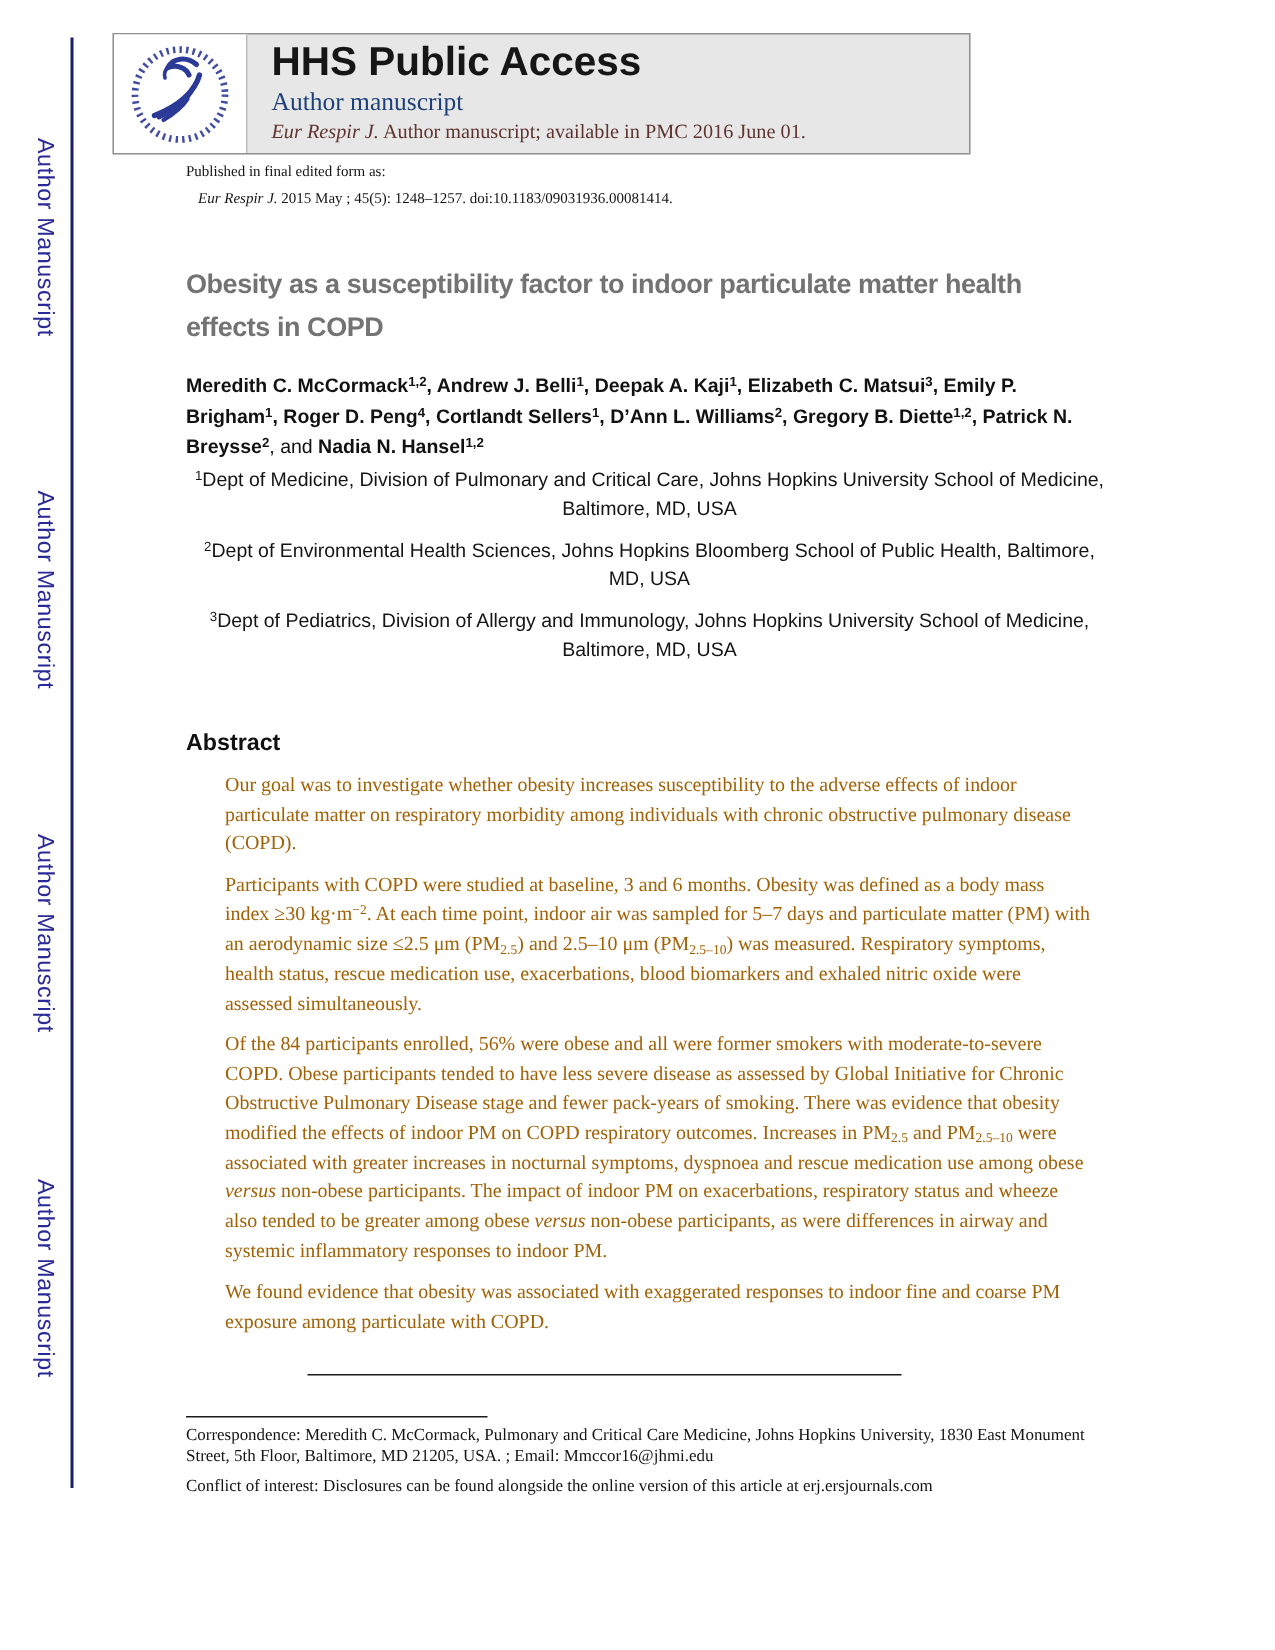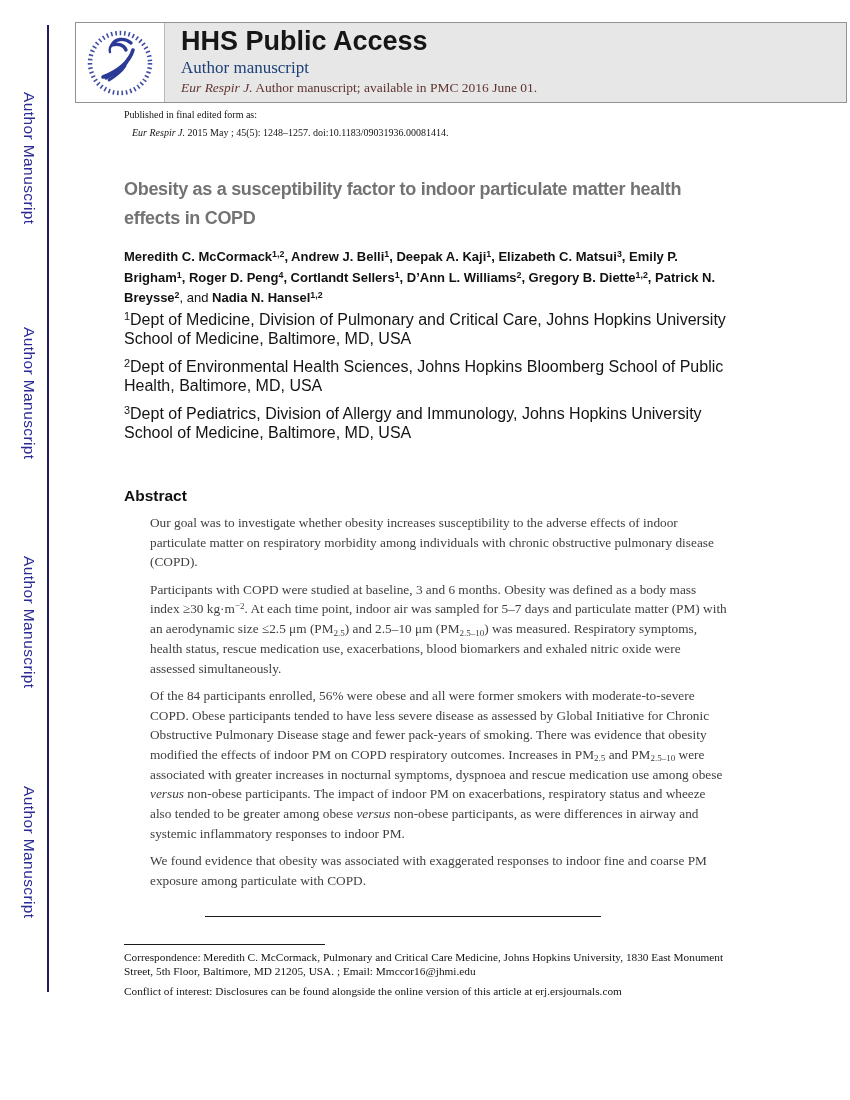--- a/index.html
+++ b/index.html
@@ -12,42 +12,42 @@
   sub{font-size:68%;line-height:0;vertical-align:baseline;position:relative;top:0.28em;}
 
   
   .side-line{position:absolute;left:47px;top:25px;width:2px;height:967px;background:#1c1c66;}
   .side-label{
     position:absolute;left:20px;writing-mode:vertical-rl;white-space:nowrap;
     font-family:"Liberation Sans",sans-serif;font-size:15.5px;color:#2a2a96;letter-spacing:0.4px;
   }
 
   
-  .header{position:absolute;left:75px;top:22px;width:772px;height:81px;background:#e7e7e7;border:1px solid #929292;box-sizing:border-box;}
+  .header{position:absolute;left:75px;top:22px;width:572px;height:81px;background:#e7e7e7;border:1px solid #929292;box-sizing:border-box;}
   .logo-box{position:absolute;left:0;top:0;width:88px;height:79px;background:#ffffff;border-right:1px solid #b9b9b9;display:flex;align-items:center;justify-content:center;}
   .header-text{position:absolute;left:105px;top:3px;}
   .hhs-title{font-family:"Liberation Sans",sans-serif;font-weight:bold;font-size:27px;line-height:30px;color:#161616;margin:0;}
   .hhs-sub{font-size:17px;line-height:19px;color:#1d4078;margin-top:2px;}
   .hhs-avail{font-size:13.5px;line-height:15px;color:#5f3430;margin-top:3px;}
 
   .pub{left:124px;top:107px;font-size:10px;line-height:16px;}
   .pub .cite{margin-left:8px;margin-top:2px;}
 
   .title{left:124px;top:175px;width:600px;font-family:"Liberation Sans",sans-serif;
     font-weight:bold;font-size:18px;line-height:28.5px;letter-spacing:-0.3px;color:#737373;}
 
   .authors{left:124px;top:247px;width:618px;font-family:"Liberation Sans",sans-serif;
     font-weight:bold;font-size:13px;line-height:20.5px;color:#111;}
   .authors .plain{font-weight:normal;}
 
-  .affils{left:124px;top:310px;width:618px;font-family:"Liberation Sans",sans-serif;font-size:16px;line-height:19px;color:#141414;}
+  .affils{left:124px;top:310px;width:618px;font-family:"Liberation Sans",sans-serif;font-size:13px;line-height:19px;color:#141414;text-align:center;}
   .affils p{margin:0 0 9px 0;}
 
   .abs-head{left:124px;top:487px;font-family:"Liberation Sans",sans-serif;font-weight:bold;font-size:15.5px;color:#111;}
-  .abs-body{left:150px;top:513px;width:578px;font-size:13.3px;line-height:19.7px;color:#404040;}
+  .abs-body{left:150px;top:513px;width:578px;font-size:13.3px;line-height:19.7px;color:#a16207;}
   .abs-body p{margin:0 0 7.6px 0;}
 
   .rule{position:absolute;background:#1a1a1a;height:1.4px;}
   .rule-center{left:205px;top:916px;width:396px;}
   .rule-foot{left:124px;top:944px;width:201px;}
 
   .footnotes{left:124px;top:951px;width:614px;font-size:11.3px;line-height:13.7px;color:#141414;}
   .footnotes p{margin:0 0 6.5px 0;}
 </style>
 </head>

